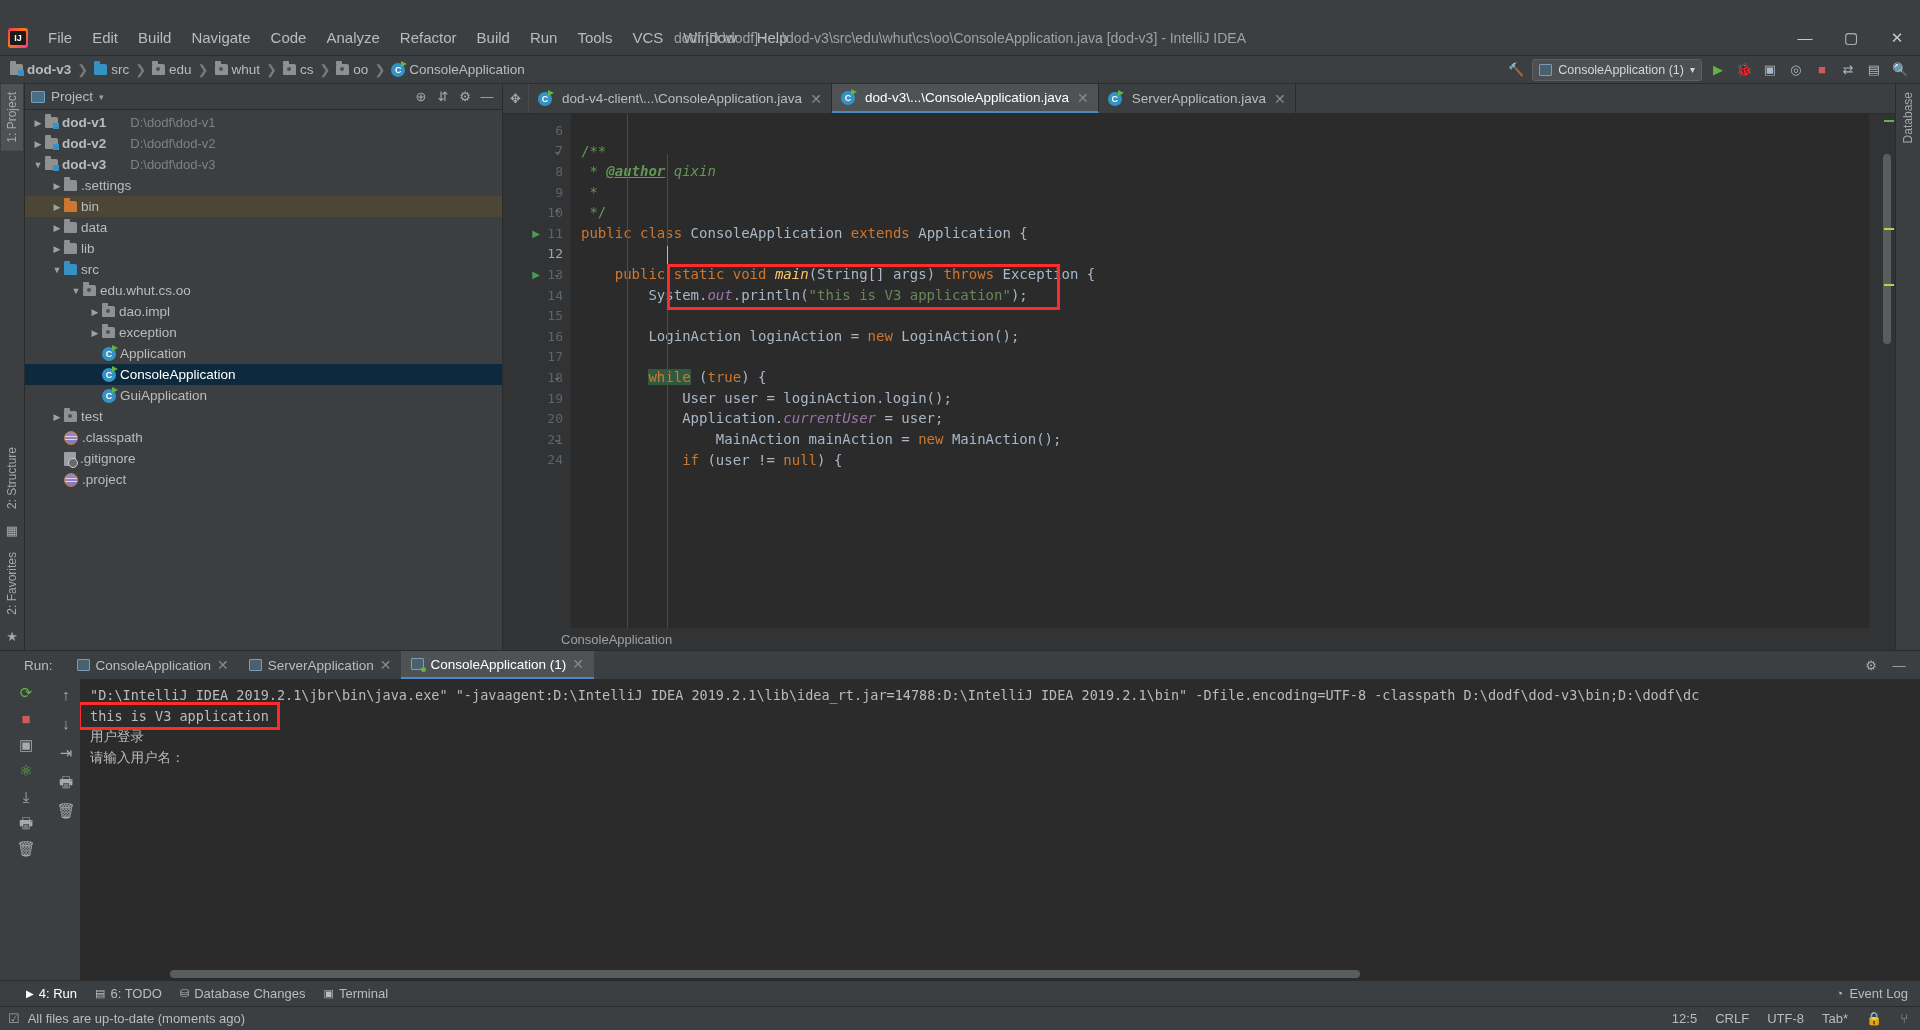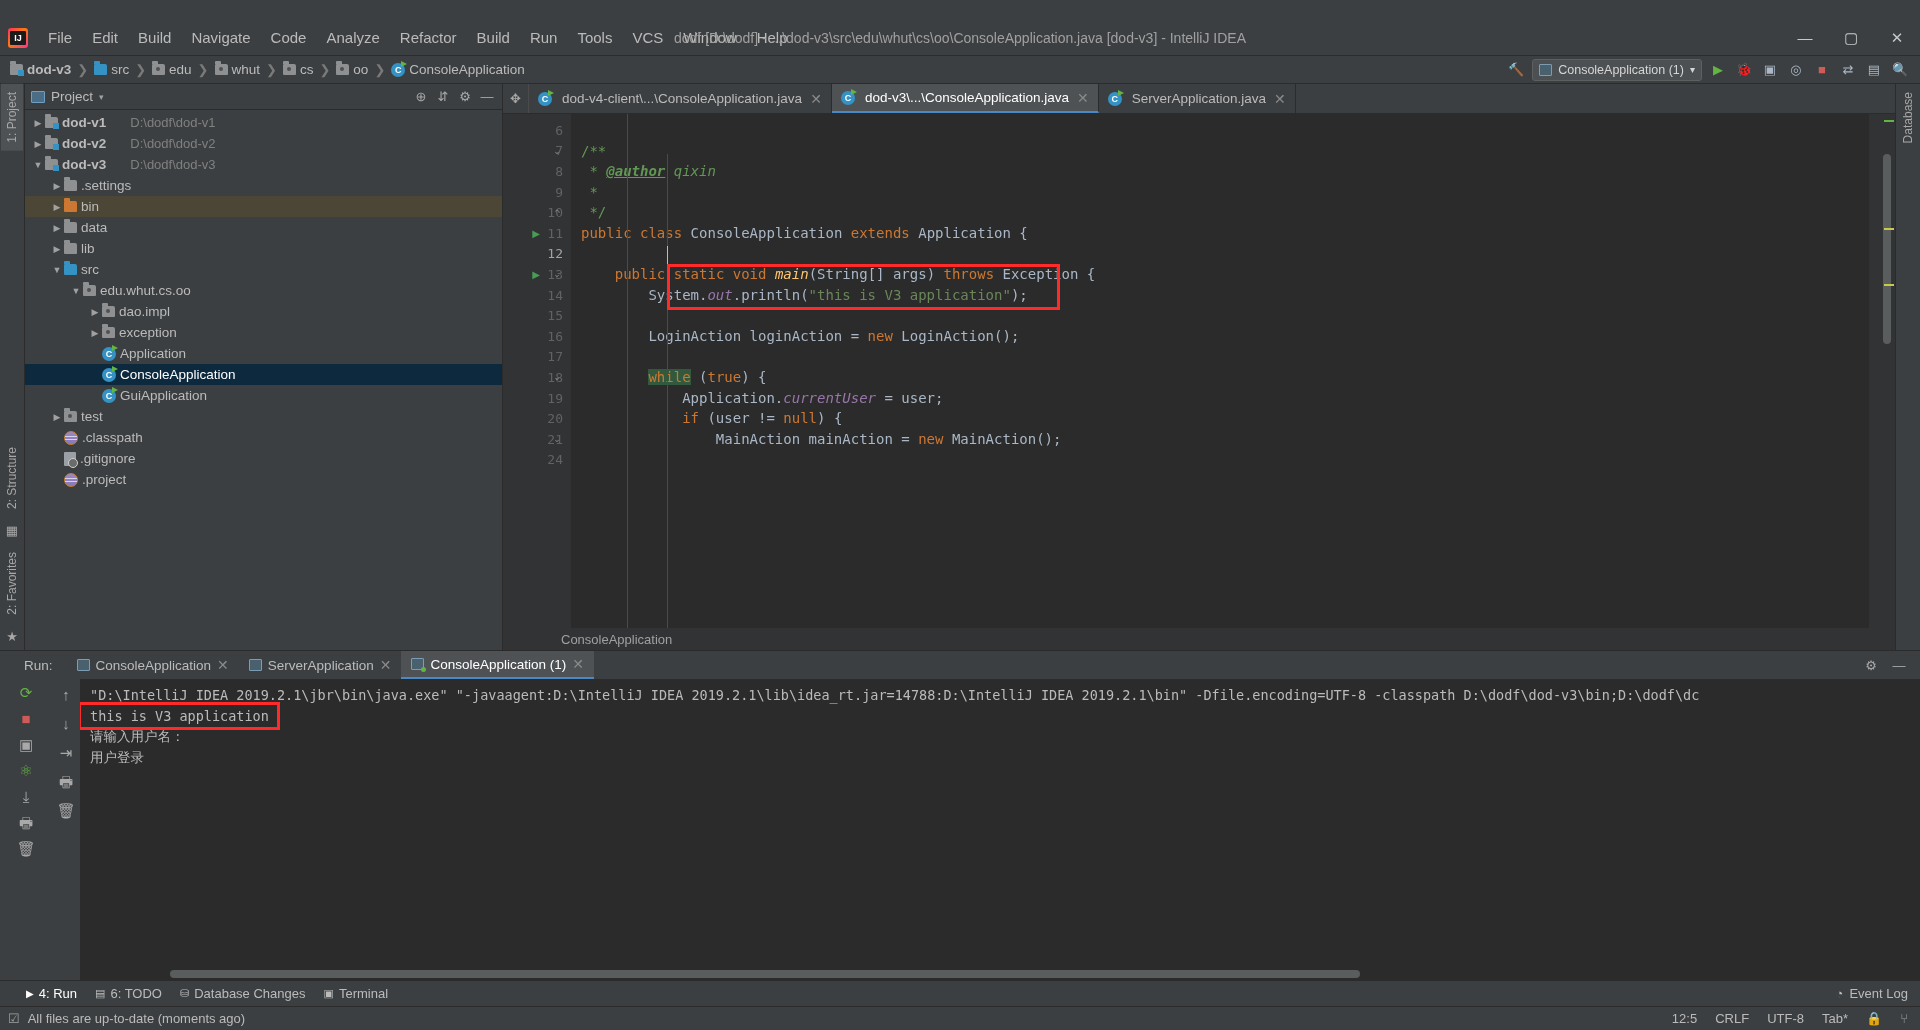--- a/index.html
+++ b/index.html
@@ -554,23 +554,24 @@
             <div class="cline"><span class="cmt"> *</span></div>
             <div class="cline"><span class="cmt"> */</span></div>
             <div class="cline"><span class="k">public</span> <span class="k">class</span> <span class="cls">ConsoleApplication</span> <span class="k">extends</span> Application {</div>
             <div class="cline">&nbsp;</div>
             <div class="cline">    <span class="k">public</span> <span class="k">static</span> <span class="k">void</span> <span class="mth">main</span>(String[] args) <span class="k">throws</span> Exception {</div>
             <div class="cline">        System.<span class="fld">out</span>.println(<span class="str">"this is V3 application"</span>);</div>
             <div class="cline">&nbsp;</div>
             <div class="cline">        LoginAction loginAction = <span class="k">new</span> LoginAction();</div>
             <div class="cline">&nbsp;</div>
             <div class="cline">        <span class="hl-while">while</span> <span class="ident">(</span><span class="k">true</span><span class="ident">) {</span></div>
+            <div class="cline">            User user = loginAction.login();</div>
             <div class="cline">            Application.<span class="fld">currentUser</span> = user;</div>
+            <div class="cline">                MainAction mainAction = <span class="k">new</span> MainAction();</div>
             <div class="cline">            <span class="k">if</span> (user != <span class="k">null</span>) {</div>
-            <div class="cline">                MainAction mainAction = <span class="k">new</span> MainAction();</div>
             <div class="caret-line" style="top: 131.6px; left: 96px;"></div>
           </div>
         <div class="code-right-gutter">
           <div class="scroll-thumb" style="top:40px;height:190px;"></div>
           <div class="marker" style="top:6px;background:#62b543;"></div>
           <div class="marker" style="top:114px;"></div>
           <div class="marker" style="top:170px;"></div>
         </div>
       </div>
       <div class="crumb-bottom">ConsoleApplication</div>
@@ -617,22 +618,22 @@
       <div class="run-toolbar-second">
         <span class="rt-ico">↑</span>
         <span class="rt-ico">↓</span>
         <span class="rt-ico">⇥</span>
         <span class="rt-ico">🖶</span>
         <span class="rt-ico">🗑</span>
       </div>
       <div class="console" id="console-host">
         <div class="console-line">"D:\IntelliJ IDEA 2019.2.1\jbr\bin\java.exe" "-javaagent:D:\IntelliJ IDEA 2019.2.1\lib\idea_rt.jar=14788:D:\IntelliJ IDEA 2019.2.1\bin" -Dfile.encoding=UTF-8 -classpath D:\dodf\dod-v3\bin;D:\dodf\dc</div>
           <div class="console-line">this is V3 application</div>
+          <div class="console-line">用户登录</div>
           <div class="console-line">请输入用户名：</div>
-          <div class="console-line">用户登录</div>
 
       <div class="redbox" style="left: -2px; top: 22.5px; width: 202px; height: 28px;"></div>
           <div class="console-hscroll"></div>
         </div>
     </div>
   </div>
 
   <div class="bottom-bar">
     <div class="bbtn active">
       <span style="font-size:10px;">▶</span>

